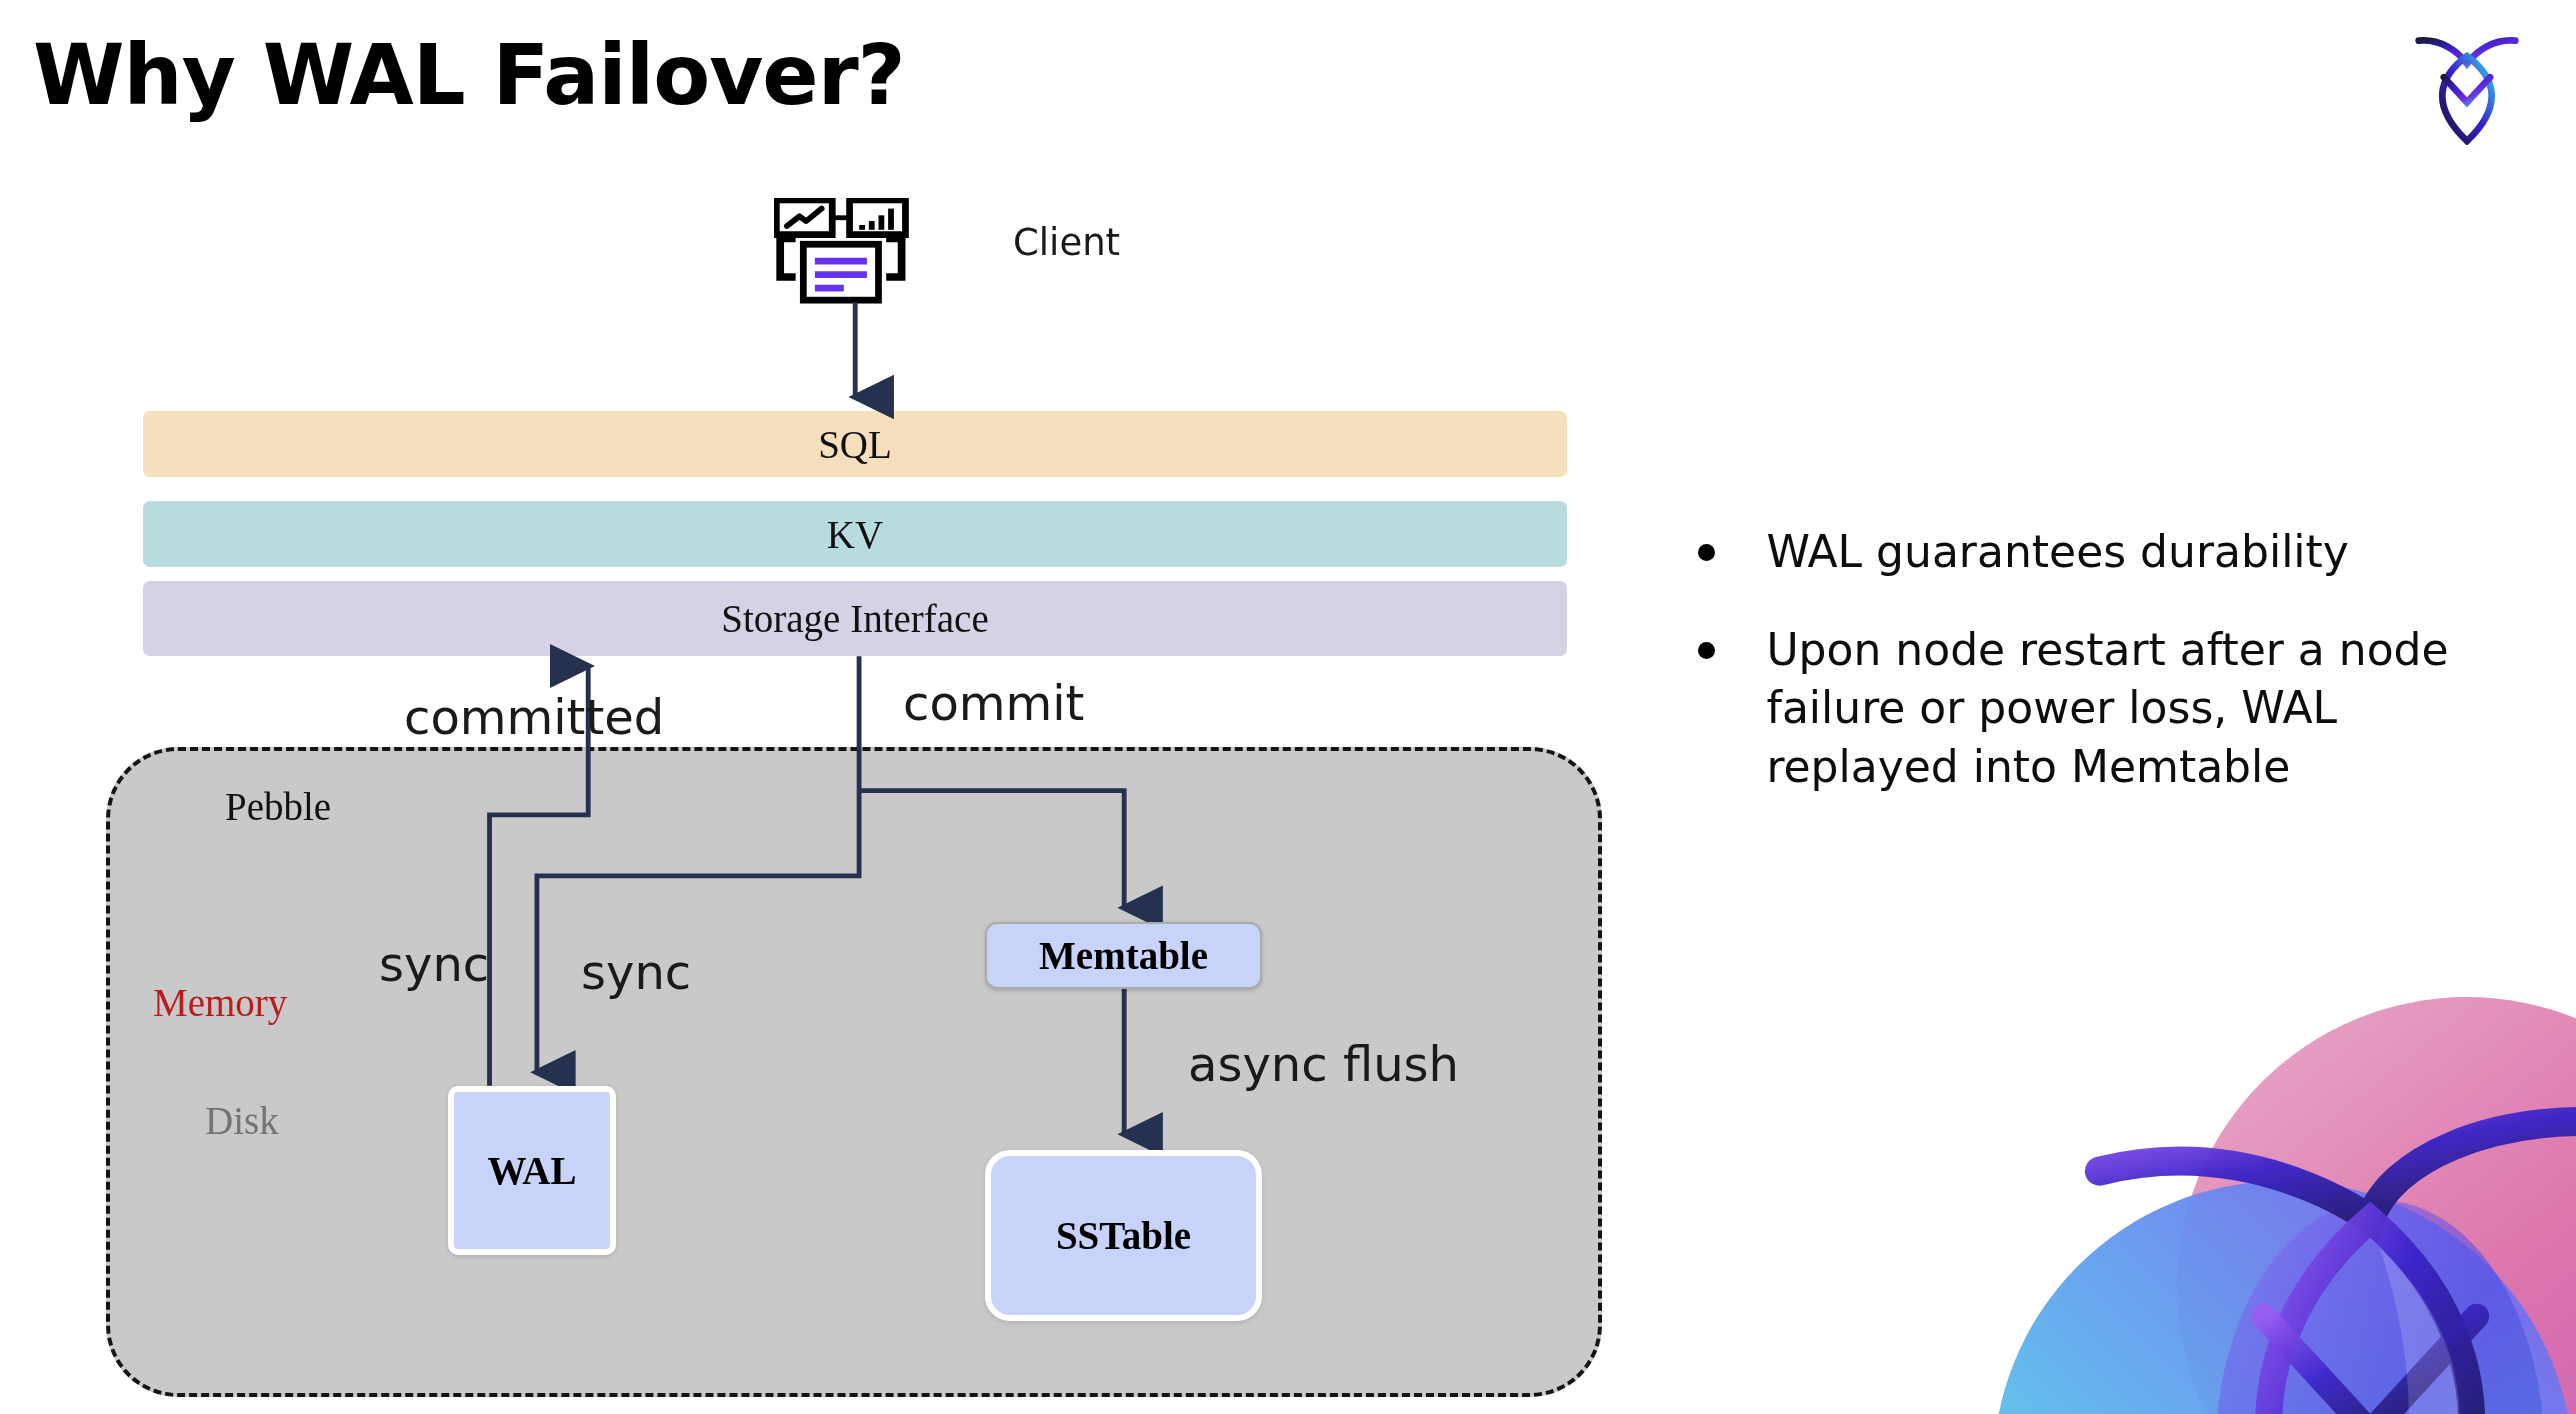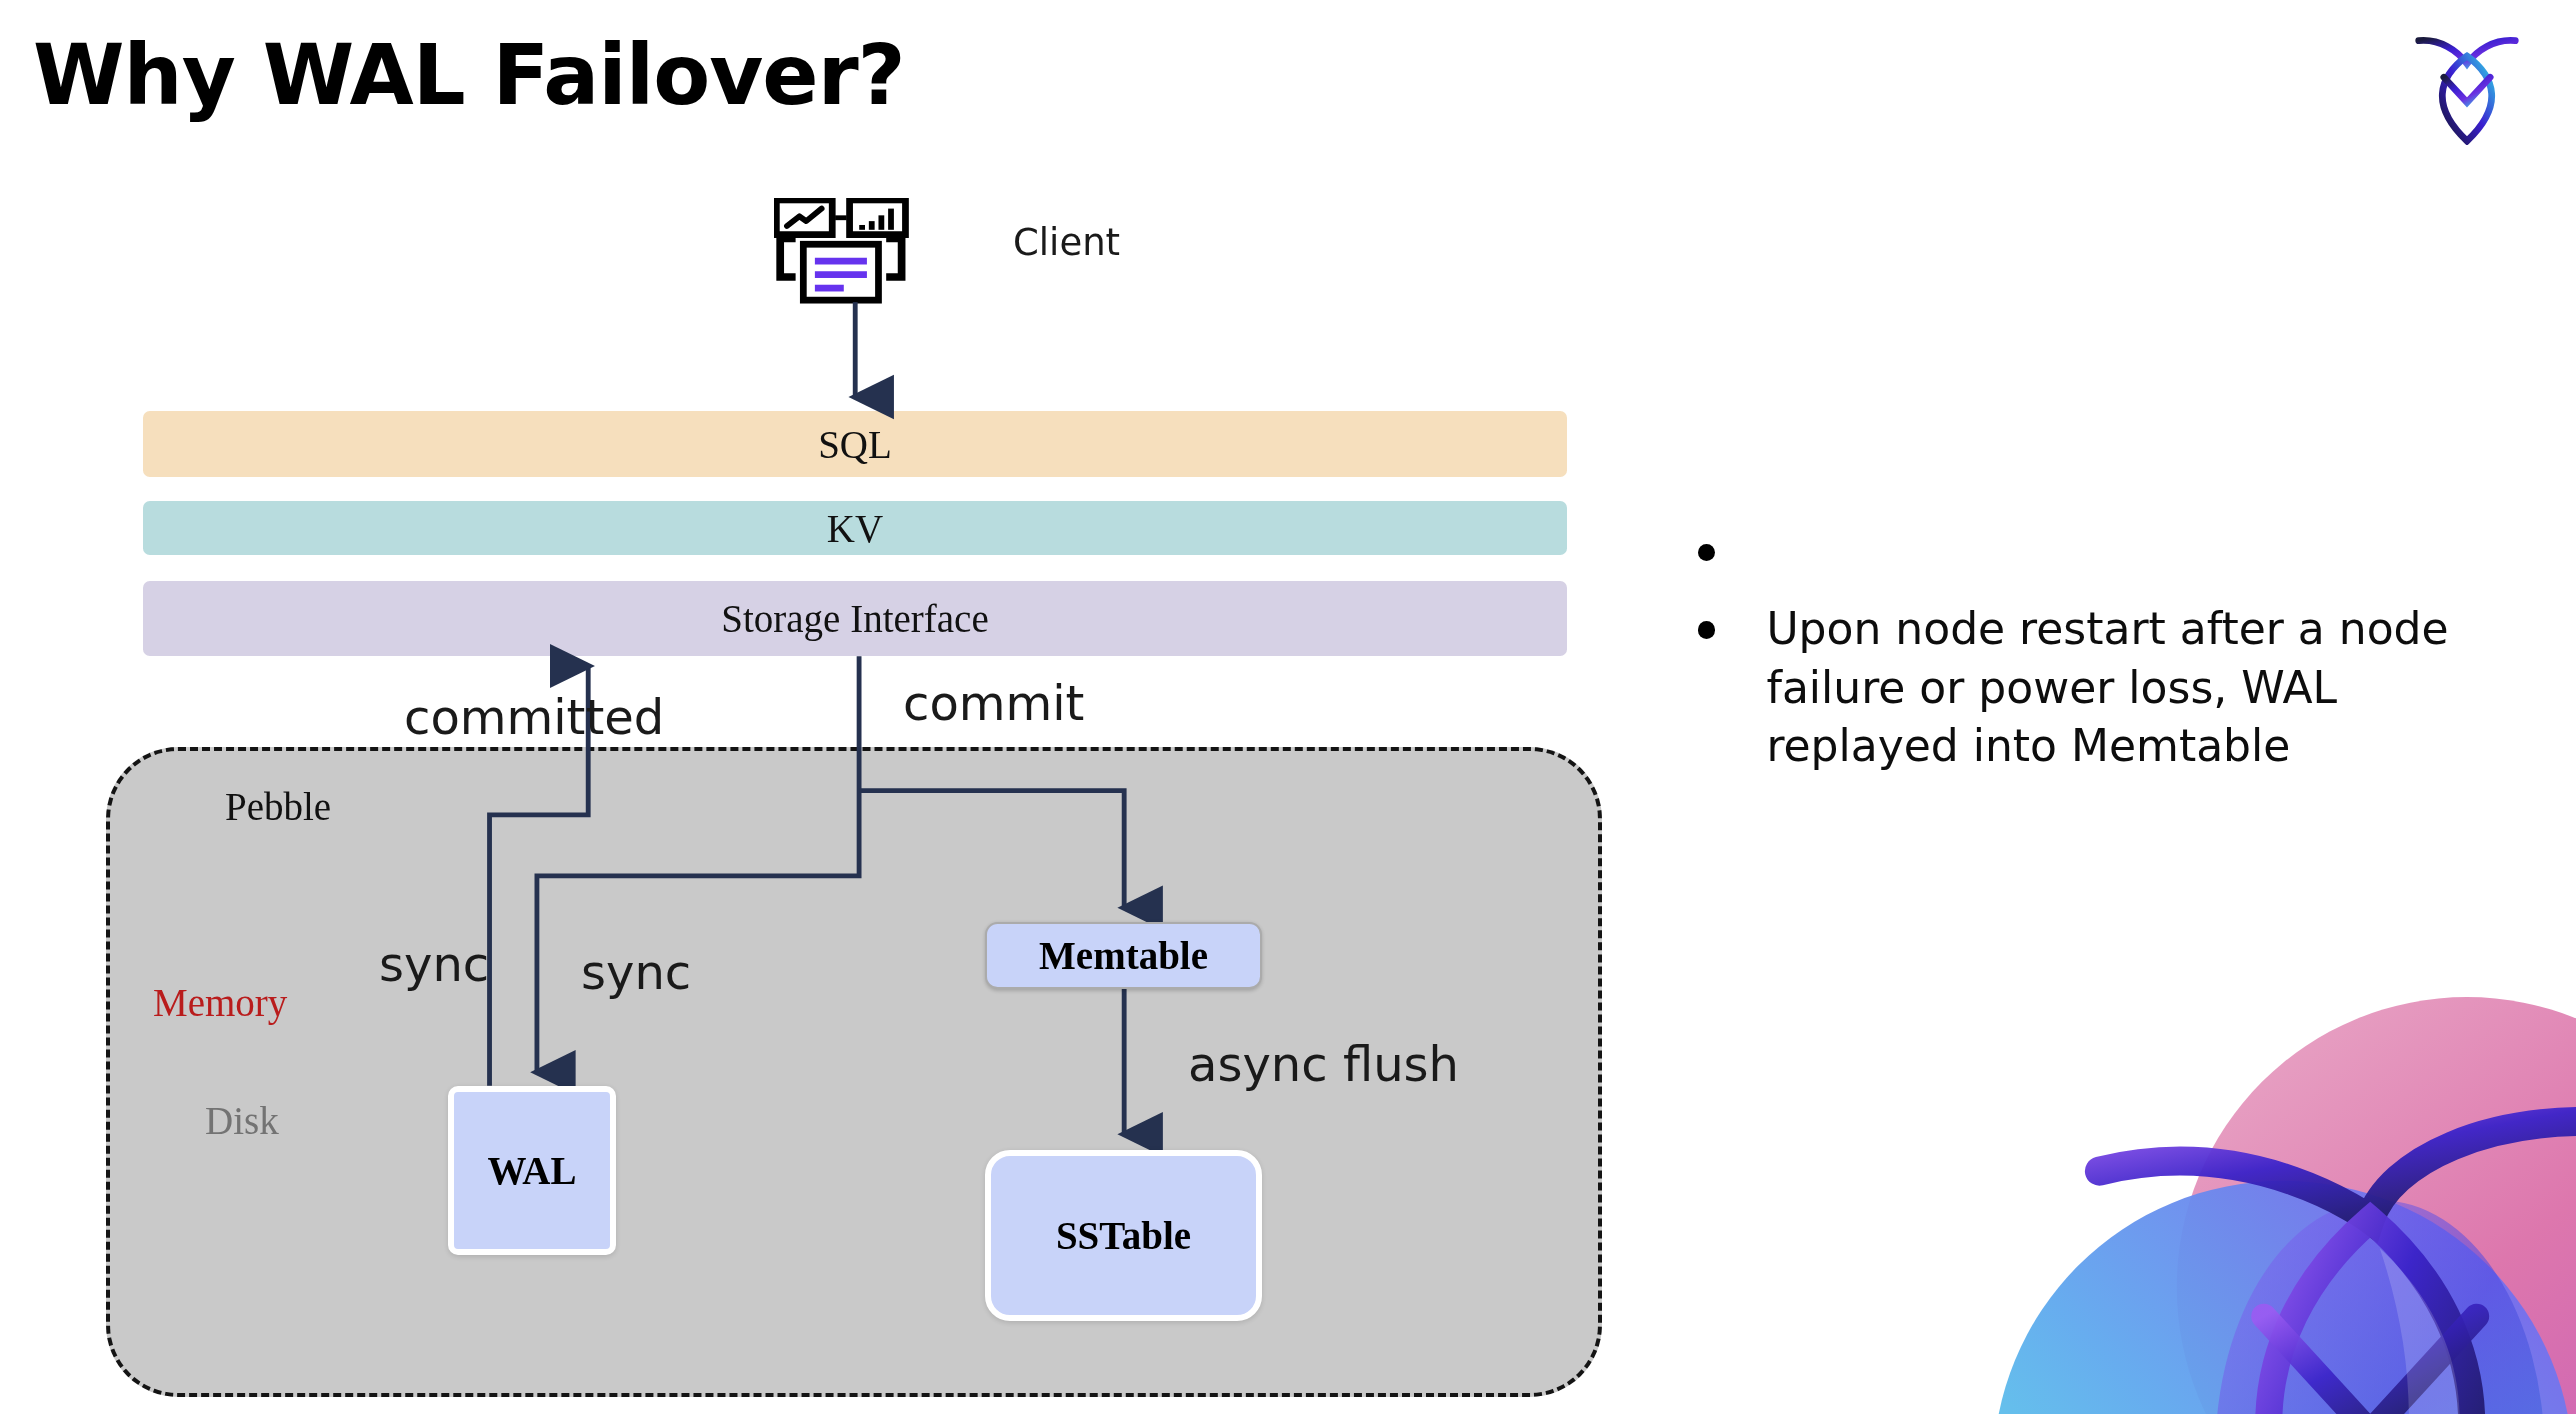--- a/index.html
+++ b/index.html
@@ -41,21 +41,21 @@
 
   
   .layer-bar {
     position:absolute; left:143px; width:1424px;
     border-radius:6.8px;
     display:flex; align-items:center; justify-content:center;
     font-family:"Liberation Serif", serif;
     font-size:39px; color:#111111;
   }
   #layer-sql { top:411px; height:66px; background:#F6DFBD; }
-  #layer-kv  { top:501px; height:54px; background:#B8DCDE; }
+  #layer-kv  { top:501px; height:66px; background:#B8DCDE; }
   #layer-si  { top:581px; height:75px; background:#D6D1E5; }
 
   
   .edge-label {
     position:absolute;
     font-family:"DejaVu Sans", sans-serif;
     font-size:48px; color:#1a1a1a;
     white-space:nowrap;
   }
   #lbl-committed { left:404px; top:689px; }
@@ -277,19 +277,20 @@
     <span>WAL</span>
   </div>
   <div class="node-box" id="node-sstable">
     <span>SSTable</span>
   </div>
 </div>
 
 <div id="bullets">
   <div class="bullet-row">
     <span class="bullet-dot"></span>
+    <span class="bullet-text">WAL guarantees durability</span>
   </div>
   <div class="bullet-row">
     <span class="bullet-dot"></span>
     <span class="bullet-text">Upon node restart after a node failure or power loss, WAL replayed into Memtable</span>
   </div>
 </div>
 
 
 </body></html>

